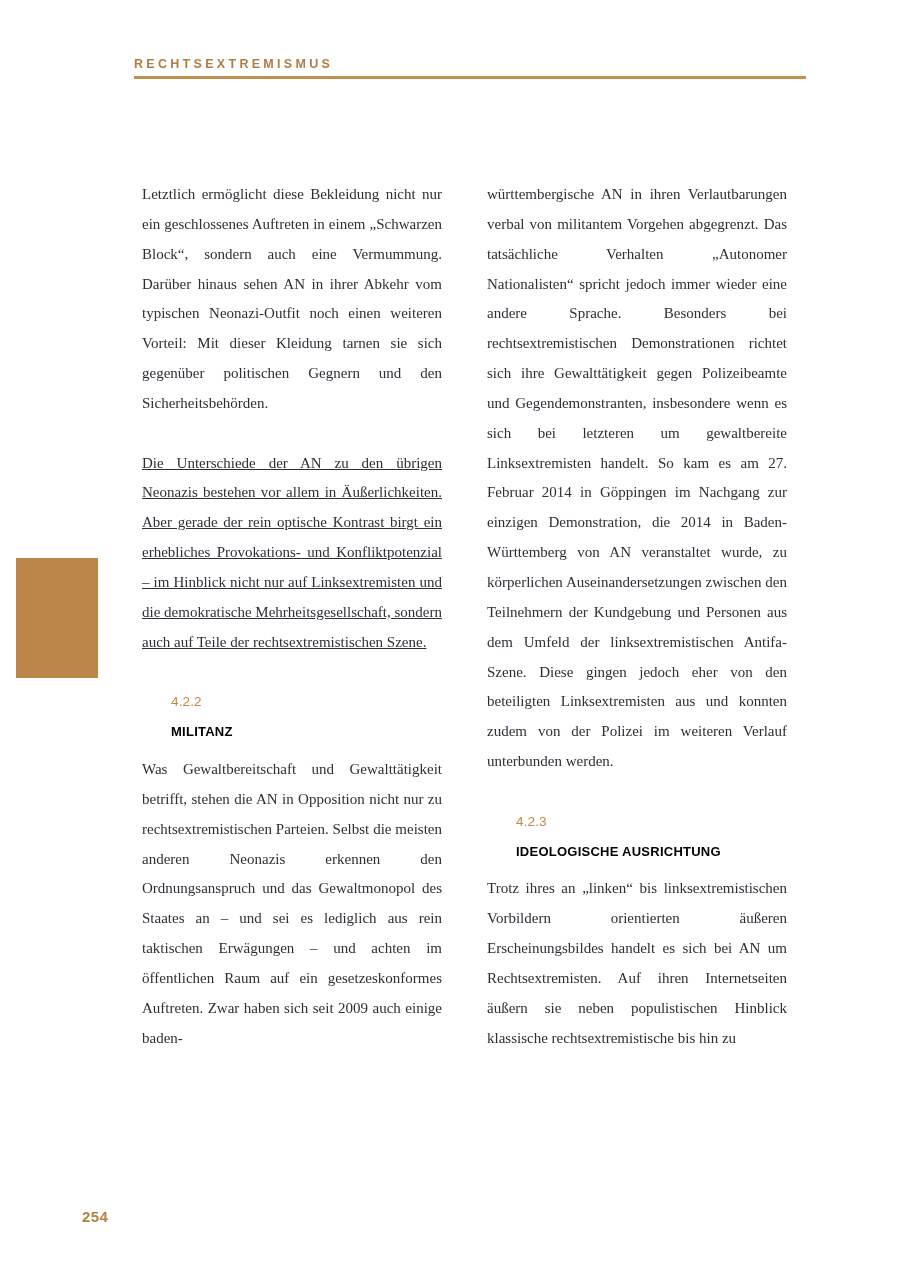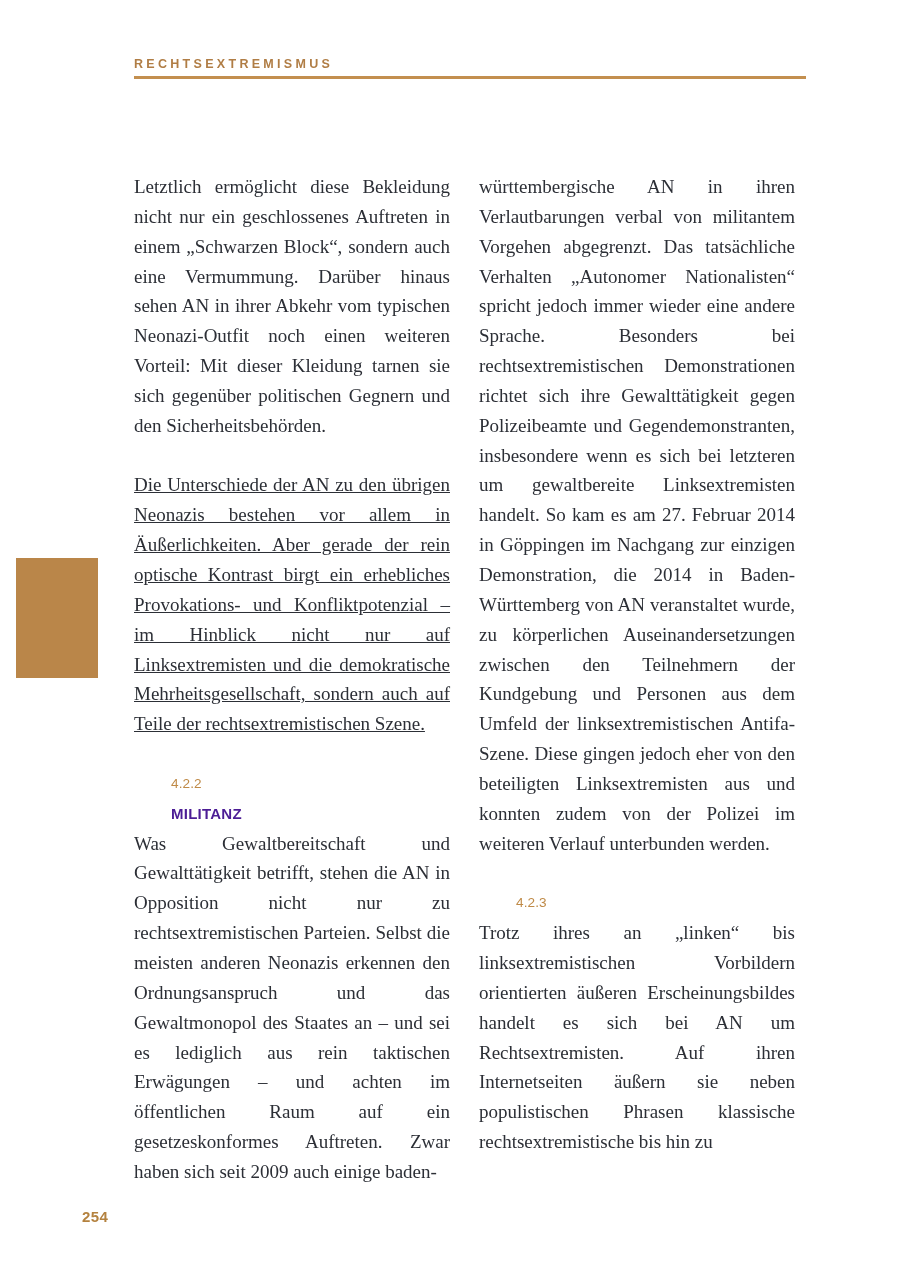--- a/index.html
+++ b/index.html
@@ -61,23 +61,23 @@
   
   .col {
     position: absolute;
     top: 172px;
     width: 316px;
   }
   .col-left  { left: 118px; }
   .col-right { left: 463px; }
 
   .col p {
-    margin: 0;
+    margin: 8px;
     font-family: "Liberation Serif", serif;
-    font-size: 19px;
+    font-size: 15px;
     line-height: 29.85px;
     color: #2c2f36;
     text-align: justify;
     text-justify: inter-word;
     -webkit-hyphens: none;
     hyphens: none;
   }
   .col p + p.para-gap {
     margin-top: 29.85px;
     text-decoration: underline;
@@ -94,22 +94,22 @@
     font-family: "Liberation Sans", sans-serif;
     font-weight: normal;
     font-size: 13.6px;
     color: #bf8a47;
     line-height: 29.85px;
     letter-spacing: 0.1px;
   }
   .sec-title {
     font-family: "Liberation Sans", sans-serif;
     font-weight: bold;
-    font-size: 15px;
-    color: #4c1d95;
+    font-size: 13px;
+    color: #000000;
     line-height: 29.85px;
     letter-spacing: 0.25px;
   }
 
   
   .folio {
     position: absolute;
     left: 66px;
     top: 1208px;
     font-family: "Liberation Sans", sans-serif;
@@ -141,20 +141,21 @@
     </div>
 
     <p>Was Gewaltbereitschaft und Gewalttätigkeit betrifft, stehen die AN in Opposition nicht nur zu rechtsextremistischen Parteien. Selbst die meisten anderen Neonazis erkennen den Ordnungsanspruch und das Gewaltmonopol des Staates an – und sei es lediglich aus rein taktischen Erwägungen – und achten im öffentlichen Raum auf ein gesetzeskonformes Auftreten. Zwar haben sich seit 2009 auch einige baden-</p>
   </div>
 
   <div class="col col-right">
     <p>württembergische AN in ihren Verlautbarungen verbal von militantem Vorgehen abgegrenzt. Das tatsächliche Verhalten „Autonomer Nationalisten“ spricht jedoch immer wieder eine andere Sprache. Besonders bei rechtsextremistischen Demonstrationen richtet sich ihre Gewalttätigkeit gegen Polizeibeamte und Gegendemonstranten, insbesondere wenn es sich bei letzteren um gewaltbereite Linksextremisten handelt. So kam es am 27. Februar 2014 in Göppingen im Nachgang zur einzigen Demonstration, die 2014 in Baden-Württemberg von AN veranstaltet wurde, zu körperlichen Auseinandersetzungen zwischen den Teilnehmern der Kundgebung und Personen aus dem Umfeld der linksextremistischen Antifa-Szene. Diese gingen jedoch eher von den beteiligten Linksextremisten aus und konnten zudem von der Polizei im weiteren Verlauf unterbunden werden.</p>
 
     <div class="section-head head-right">
       <div class="sec-num">4.2.3</div>
+      <div class="sec-title">IDEOLOGISCHE AUSRICHTUNG</div>
     </div>
 
-    <p>Trotz ihres an „linken“ bis linksextremistischen Vorbildern orientierten äußeren Erscheinungsbildes handelt es sich bei AN um Rechtsextremisten. Auf ihren Internetseiten äußern sie neben populistischen Phrasen klassische rechtsextremistische bis hin zu</p>
+    <p>Trotz ihres an „linken“ bis linksextremistischen Vorbildern orientierten äußeren Erscheinungsbildes handelt es sich bei AN um Rechtsextremisten. Auf ihren Internetseiten äußern sie neben populistischen Hinblick klassische rechtsextremistische bis hin zu</p>
   </div>
 
   <div class="folio">254</div>
 
 </div>
 
 </body></html>

